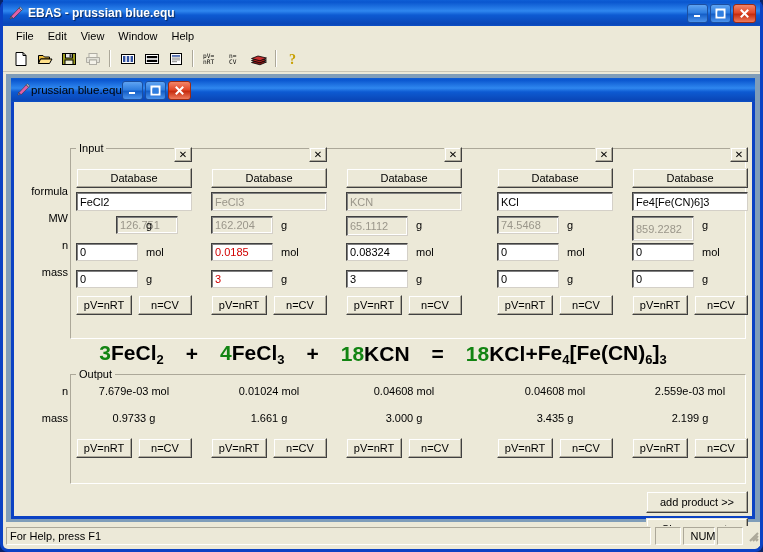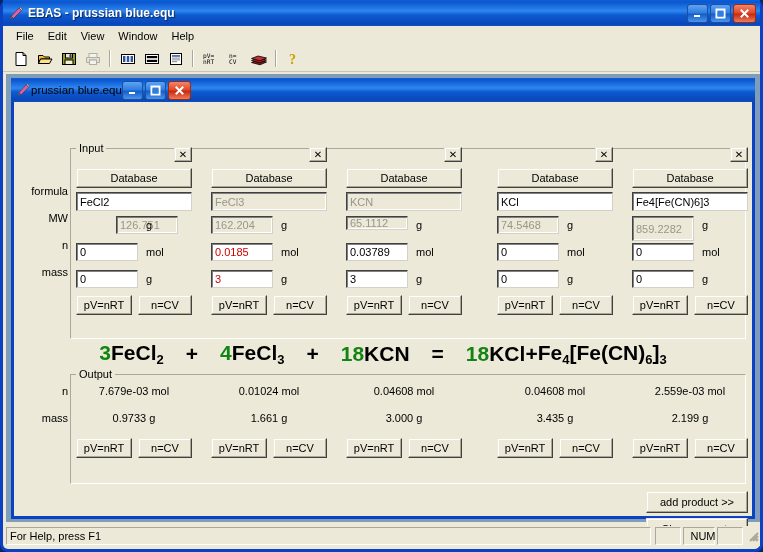--- a/index.html
+++ b/index.html
@@ -331,23 +331,23 @@
         <div class="edit red" style="left:197px;top:141px;width:62px;height:18px;">0.0185</div>
         <div class="unit" style="left:267px;top:144px;">mol</div>
         <div class="edit red" style="left:197px;top:168px;width:62px;height:18px;">3</div>
         <div class="unit" style="left:267px;top:171px;">g</div>
         <div class="btn" style="left:197px;top:193px;width:56px;height:20px;">pV=nRT</div>
         <div class="btn" style="left:259px;top:193px;width:54px;height:20px;">n=CV</div>
 
         <div class="btn" style="left:430px;top:45px;width:18px;height:15px;font-size:10px;">✕</div>
         <div class="btn" style="left:332px;top:66px;width:116px;height:20px;">Database</div>
         <div class="edit disabled" style="left:332px;top:90px;width:116px;height:19px;">KCN</div>
-        <div class="edit disabled" style="left:332px;top:114px;width:62px;height:14px;">65.1112</div>
+        <div class="edit disabled" style="left:332px;top:114px;width:62px;height:20px;">65.1112</div>
         <div class="unit" style="left:402px;top:117px;">g</div>
-        <div class="edit" style="left:332px;top:141px;width:62px;height:18px;">0.03789</div>
+        <div class="edit" style="left:332px;top:141px;width:62px;height:18px;">0.08324</div>
         <div class="unit" style="left:402px;top:144px;">mol</div>
         <div class="edit" style="left:332px;top:168px;width:62px;height:18px;">3</div>
         <div class="unit" style="left:402px;top:171px;">g</div>
         <div class="btn" style="left:332px;top:193px;width:56px;height:20px;">pV=nRT</div>
         <div class="btn" style="left:394px;top:193px;width:54px;height:20px;">n=CV</div>
 
         <div class="btn" style="left:581px;top:45px;width:18px;height:15px;font-size:10px;">✕</div>
         <div class="btn" style="left:483px;top:66px;width:116px;height:20px;">Database</div>
         <div class="edit" style="left:483px;top:90px;width:116px;height:19px;">KCl</div>
         <div class="edit disabled" style="left:483px;top:114px;width:62px;height:18px;">74.5468</div>

